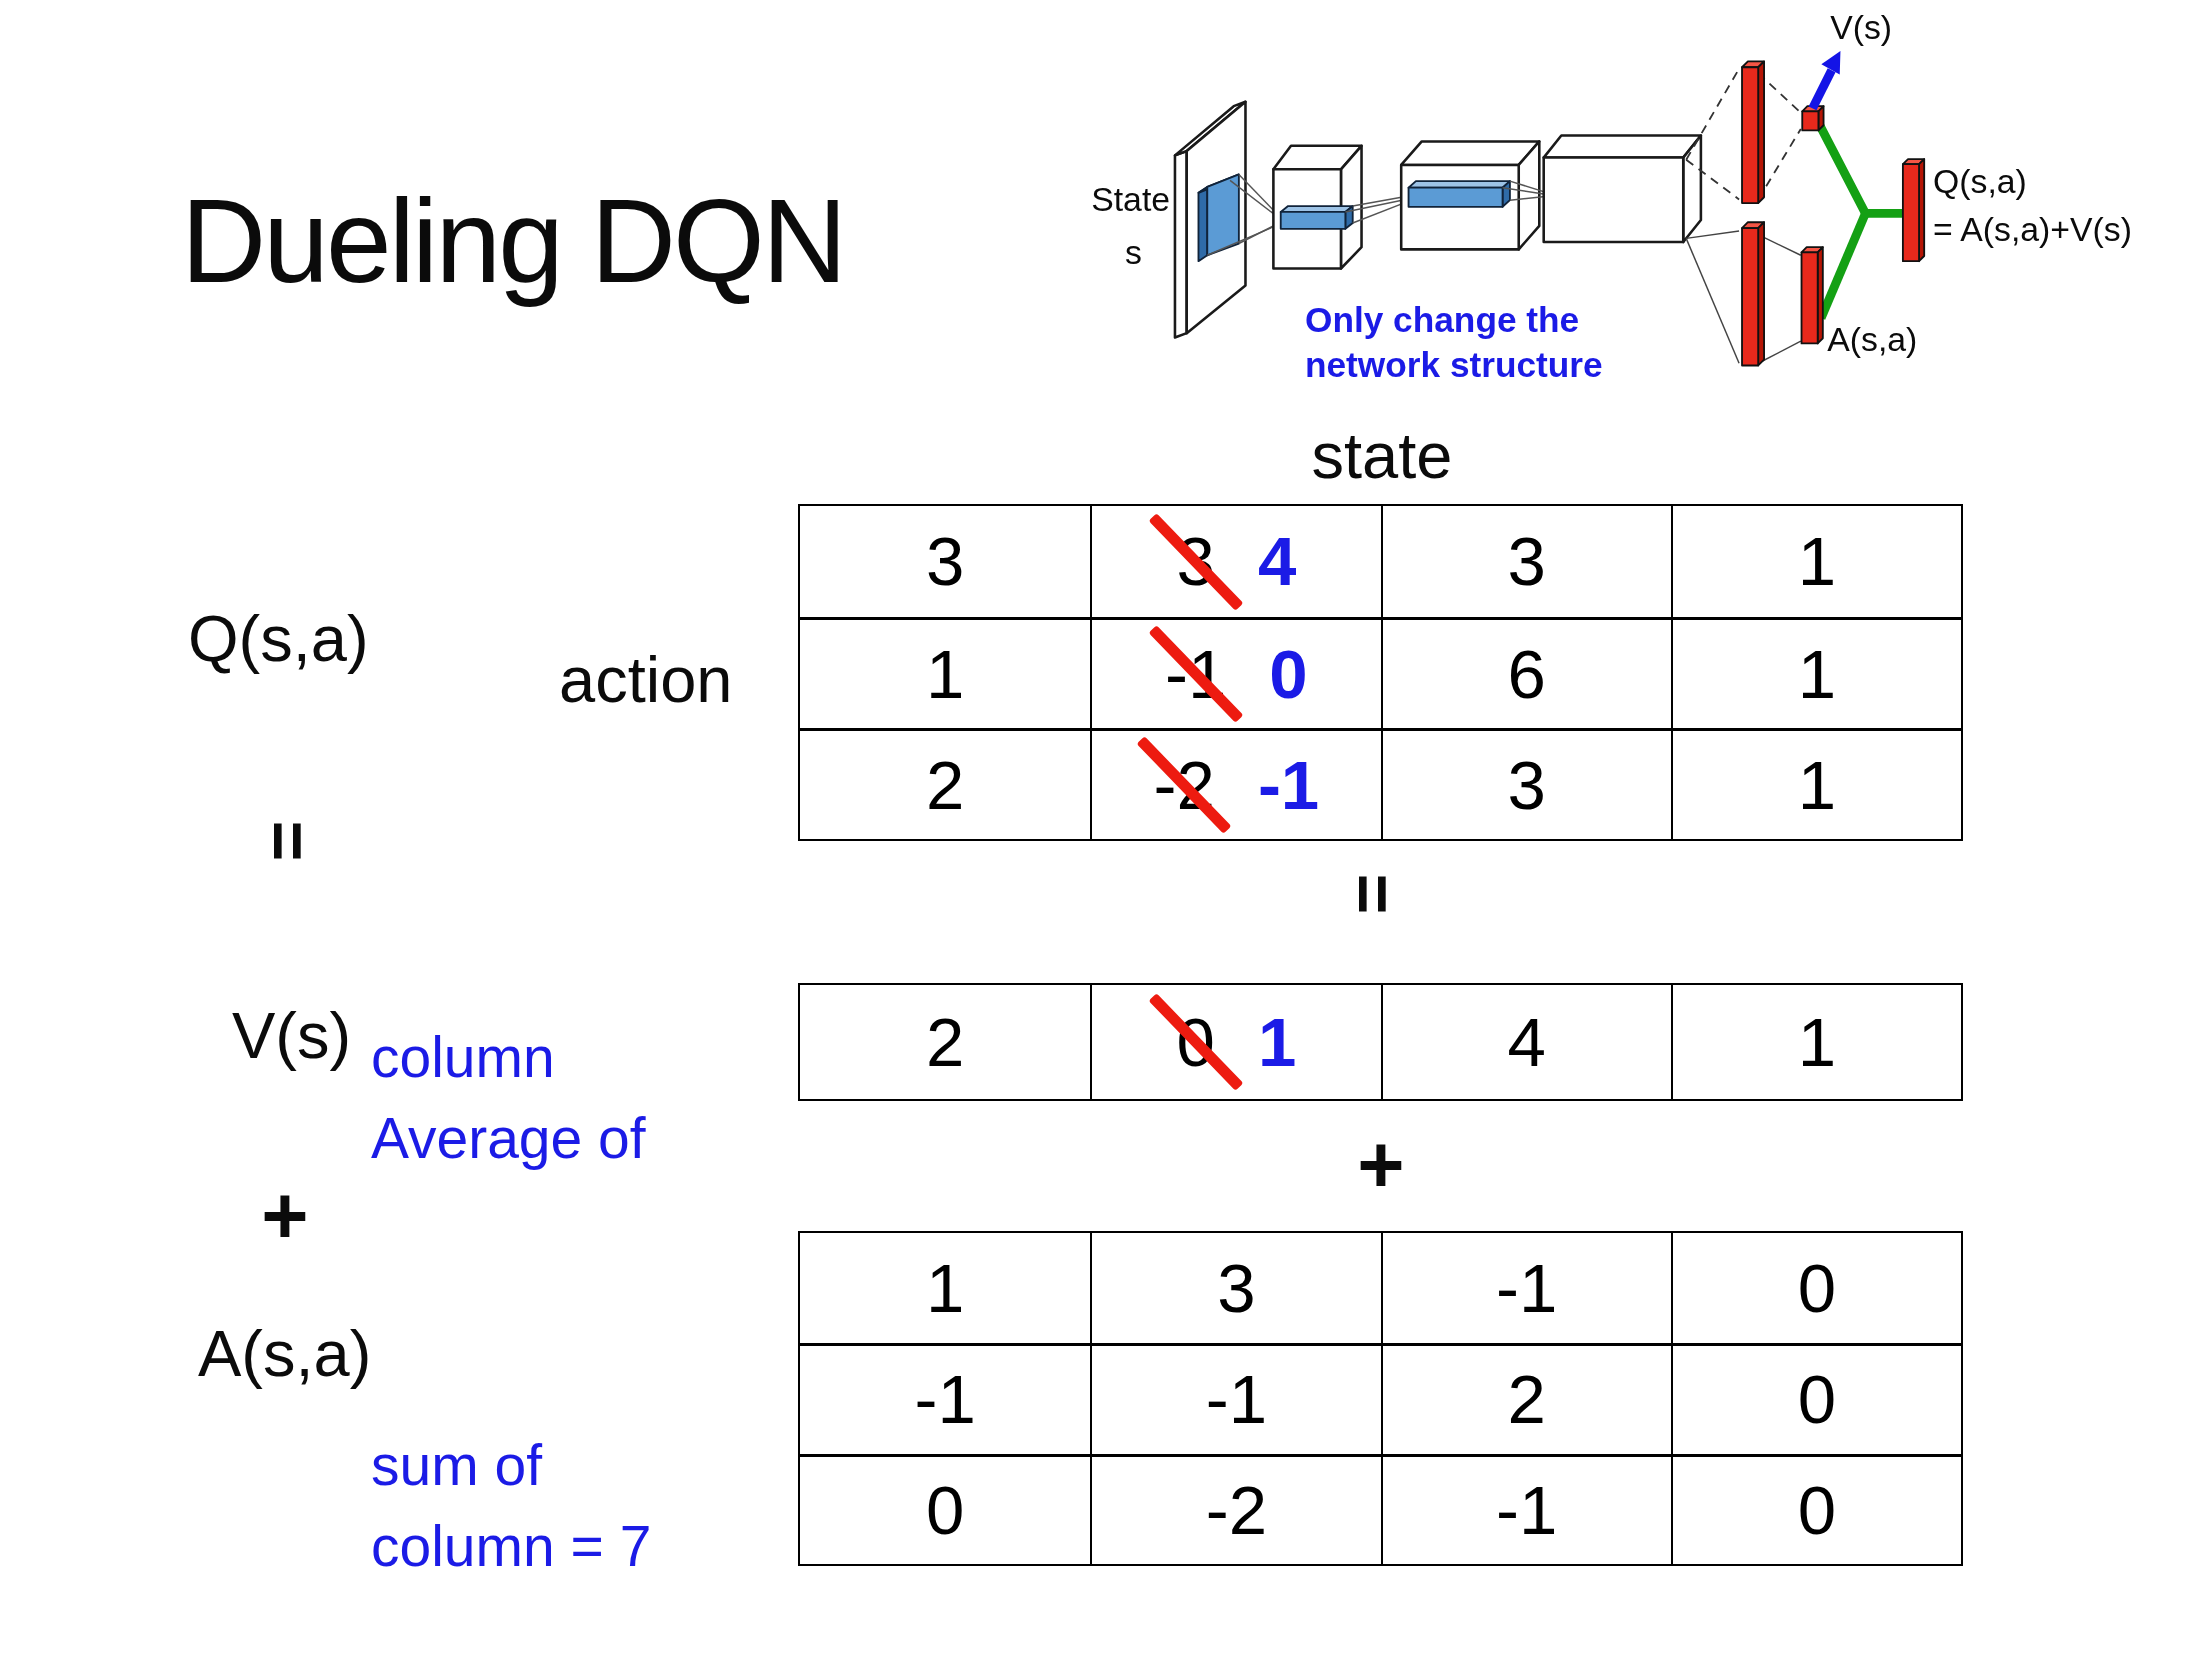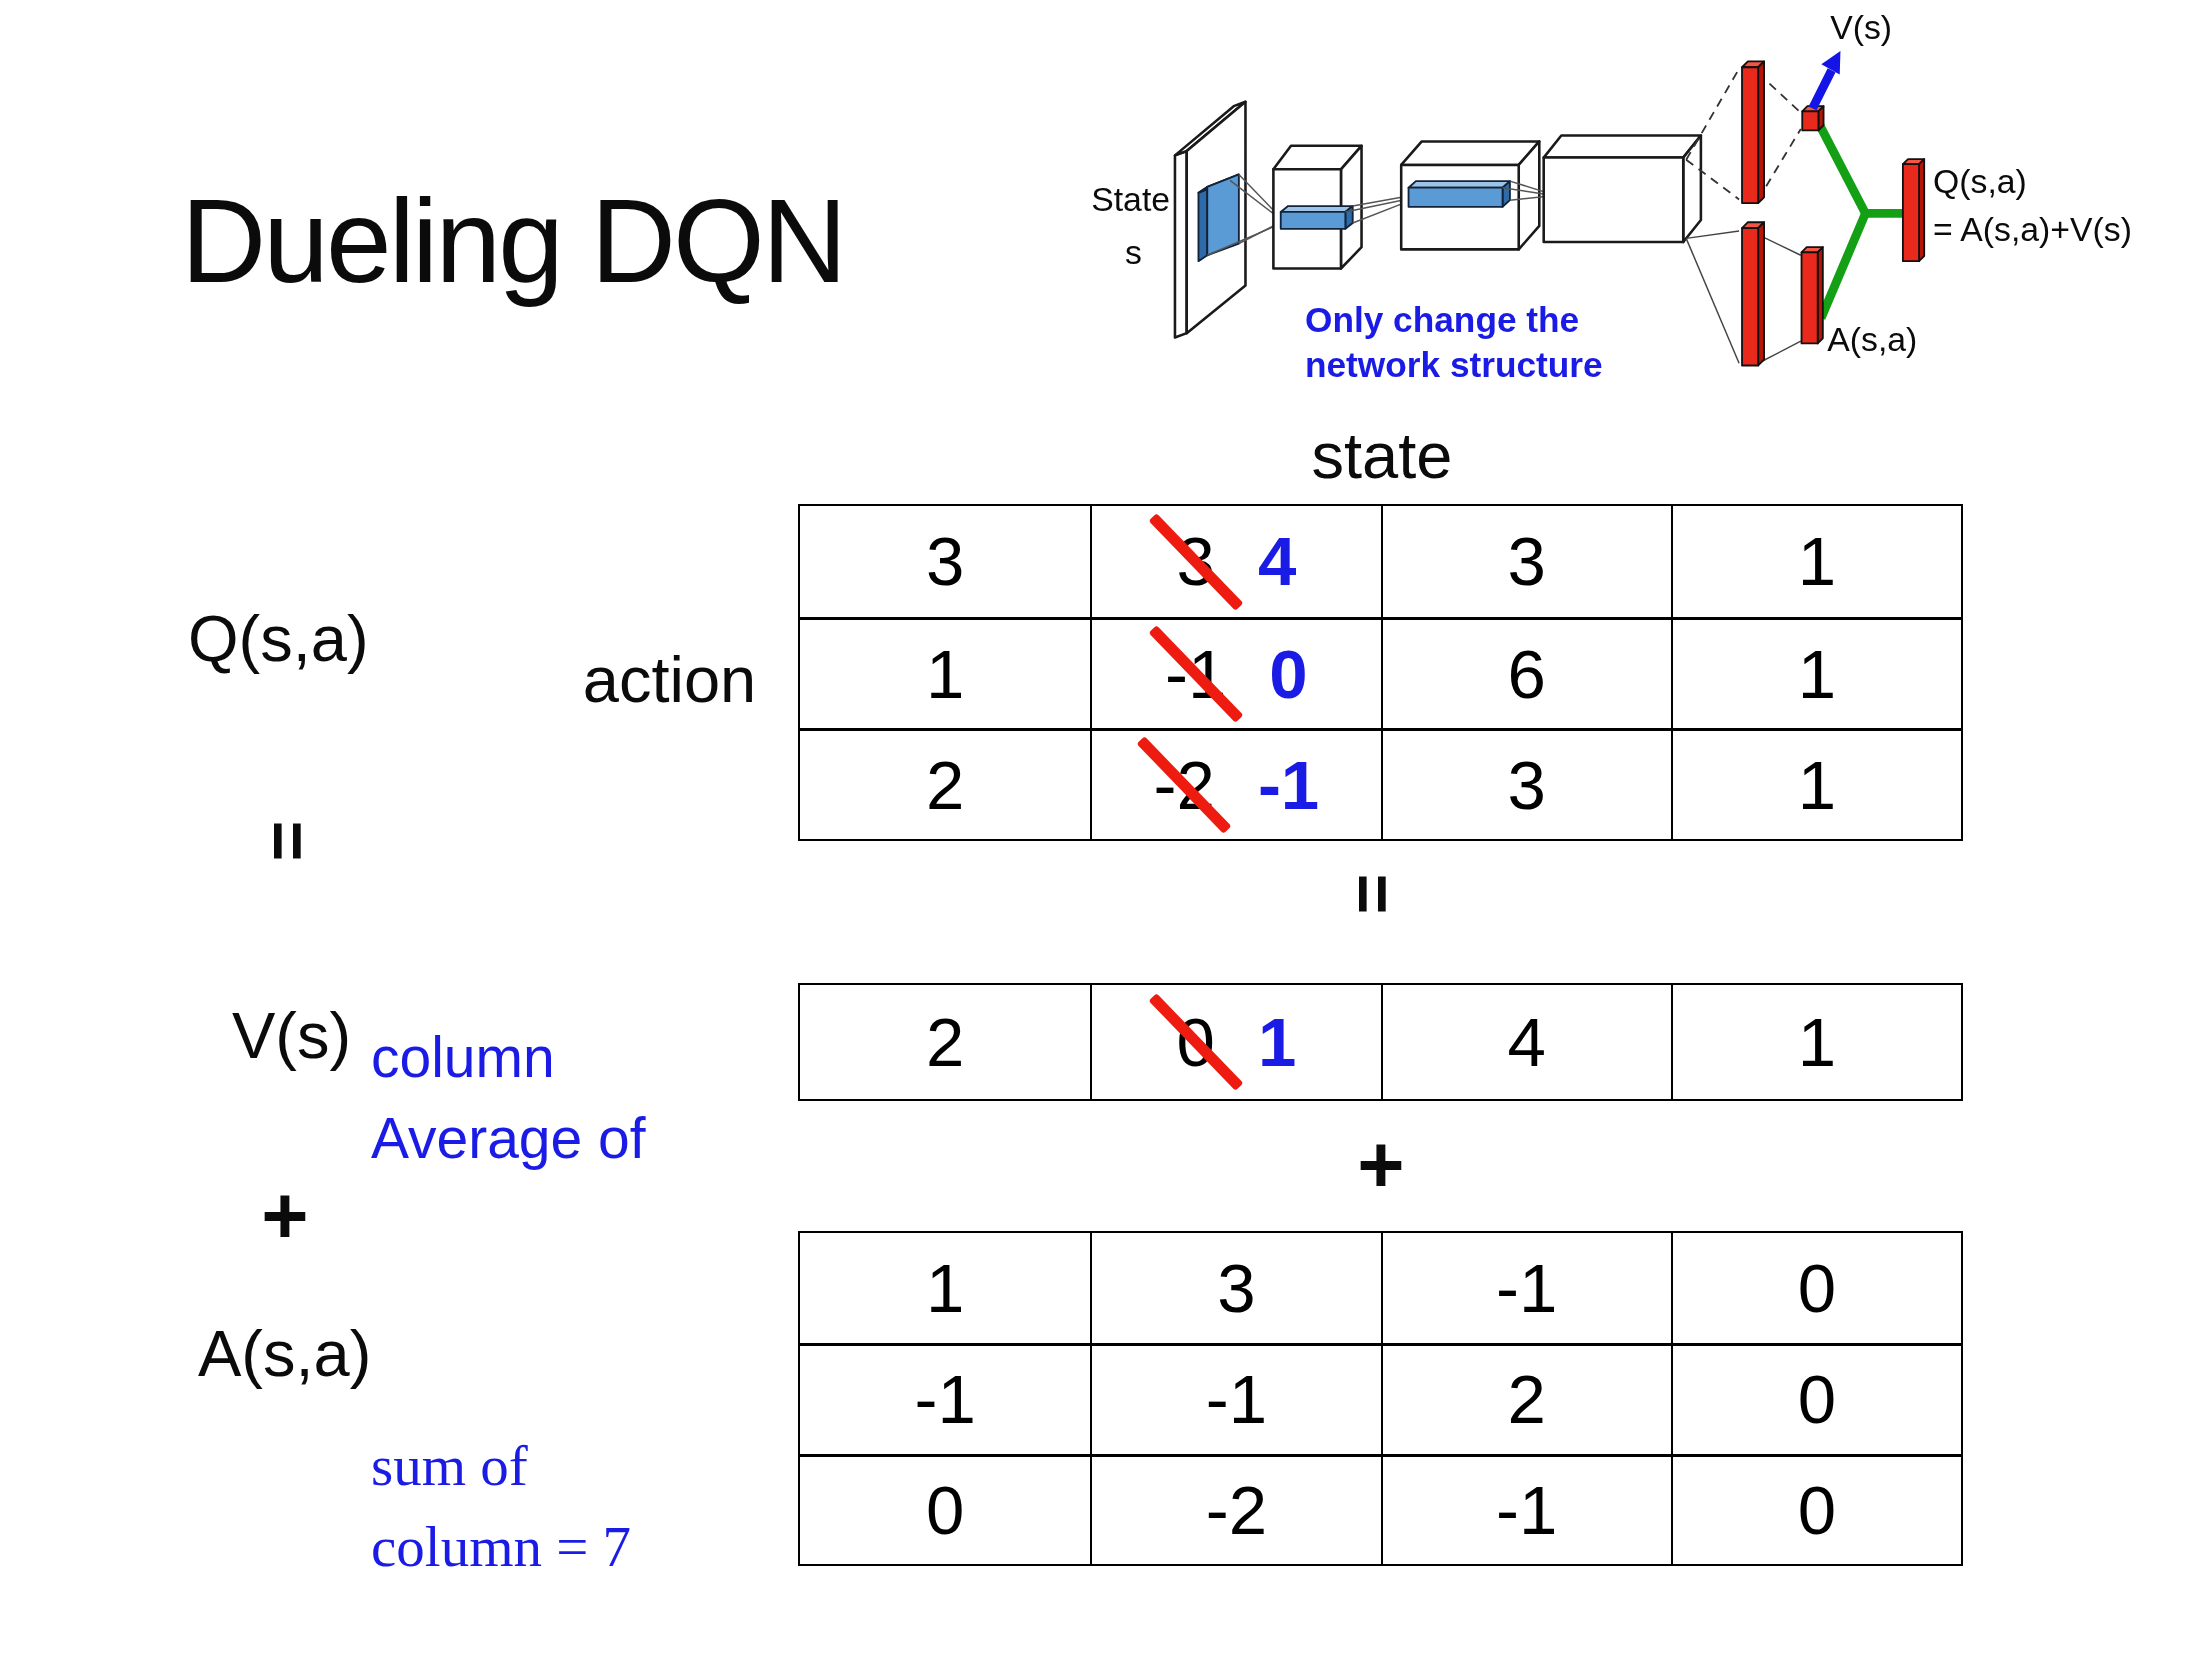--- a/index.html
+++ b/index.html
@@ -21,24 +21,24 @@
   #eq-left{left:244px;top:793px;}
   #eq-center{left:1329px;top:846px;}
 
   .plus-sym{width:74px;text-align:center;line-height:96px;font-size:81px;font-weight:600;color:#0b0b0b;}
   #plus-left{left:248px;top:1167px;}
   #plus-center{left:1344px;top:1116px;}
 
   
   .blue-note{color:#1b1be6;font-size:57px;line-height:81px;white-space:nowrap;}
   #avg-note{left:371px;top:1017px;}
-  #sum-note{left:371px;top:1425px;font-family:Liberation Serif, serif;}
-
-  
-  #action-label{left:559px;top:642px;width:221px;text-align:center;font-size:65px;color:#0b0b0b;}
+  #sum-note{left:371px;top:1425px;}
+
+  
+  #action-label{left:559px;top:642px;width:221px;text-align:left;font-size:65px;color:#0b0b0b;}
   #state-label{left:1301px;top:418px;width:162px;text-align:center;font-size:65px;color:#0b0b0b;}
 
   
   .val-table{background:#fff;border:2.9px solid #000;box-sizing:border-box;display:grid;grid-template-columns:repeat(4,1fr);}
   #q-table{left:798px;top:504px;width:1165px;height:337px;grid-template-rows:repeat(3,1fr);}
   #v-table{left:798px;top:983px;width:1165px;height:118px;grid-template-rows:1fr;}
   #a-table{left:798px;top:1231px;width:1165px;height:335px;grid-template-rows:repeat(3,1fr);}
 
   .cell{display:flex;align-items:center;justify-content:center;font-size:69px;color:#000;box-sizing:border-box;}
   .bl{border-left:2.2px solid #000;}

